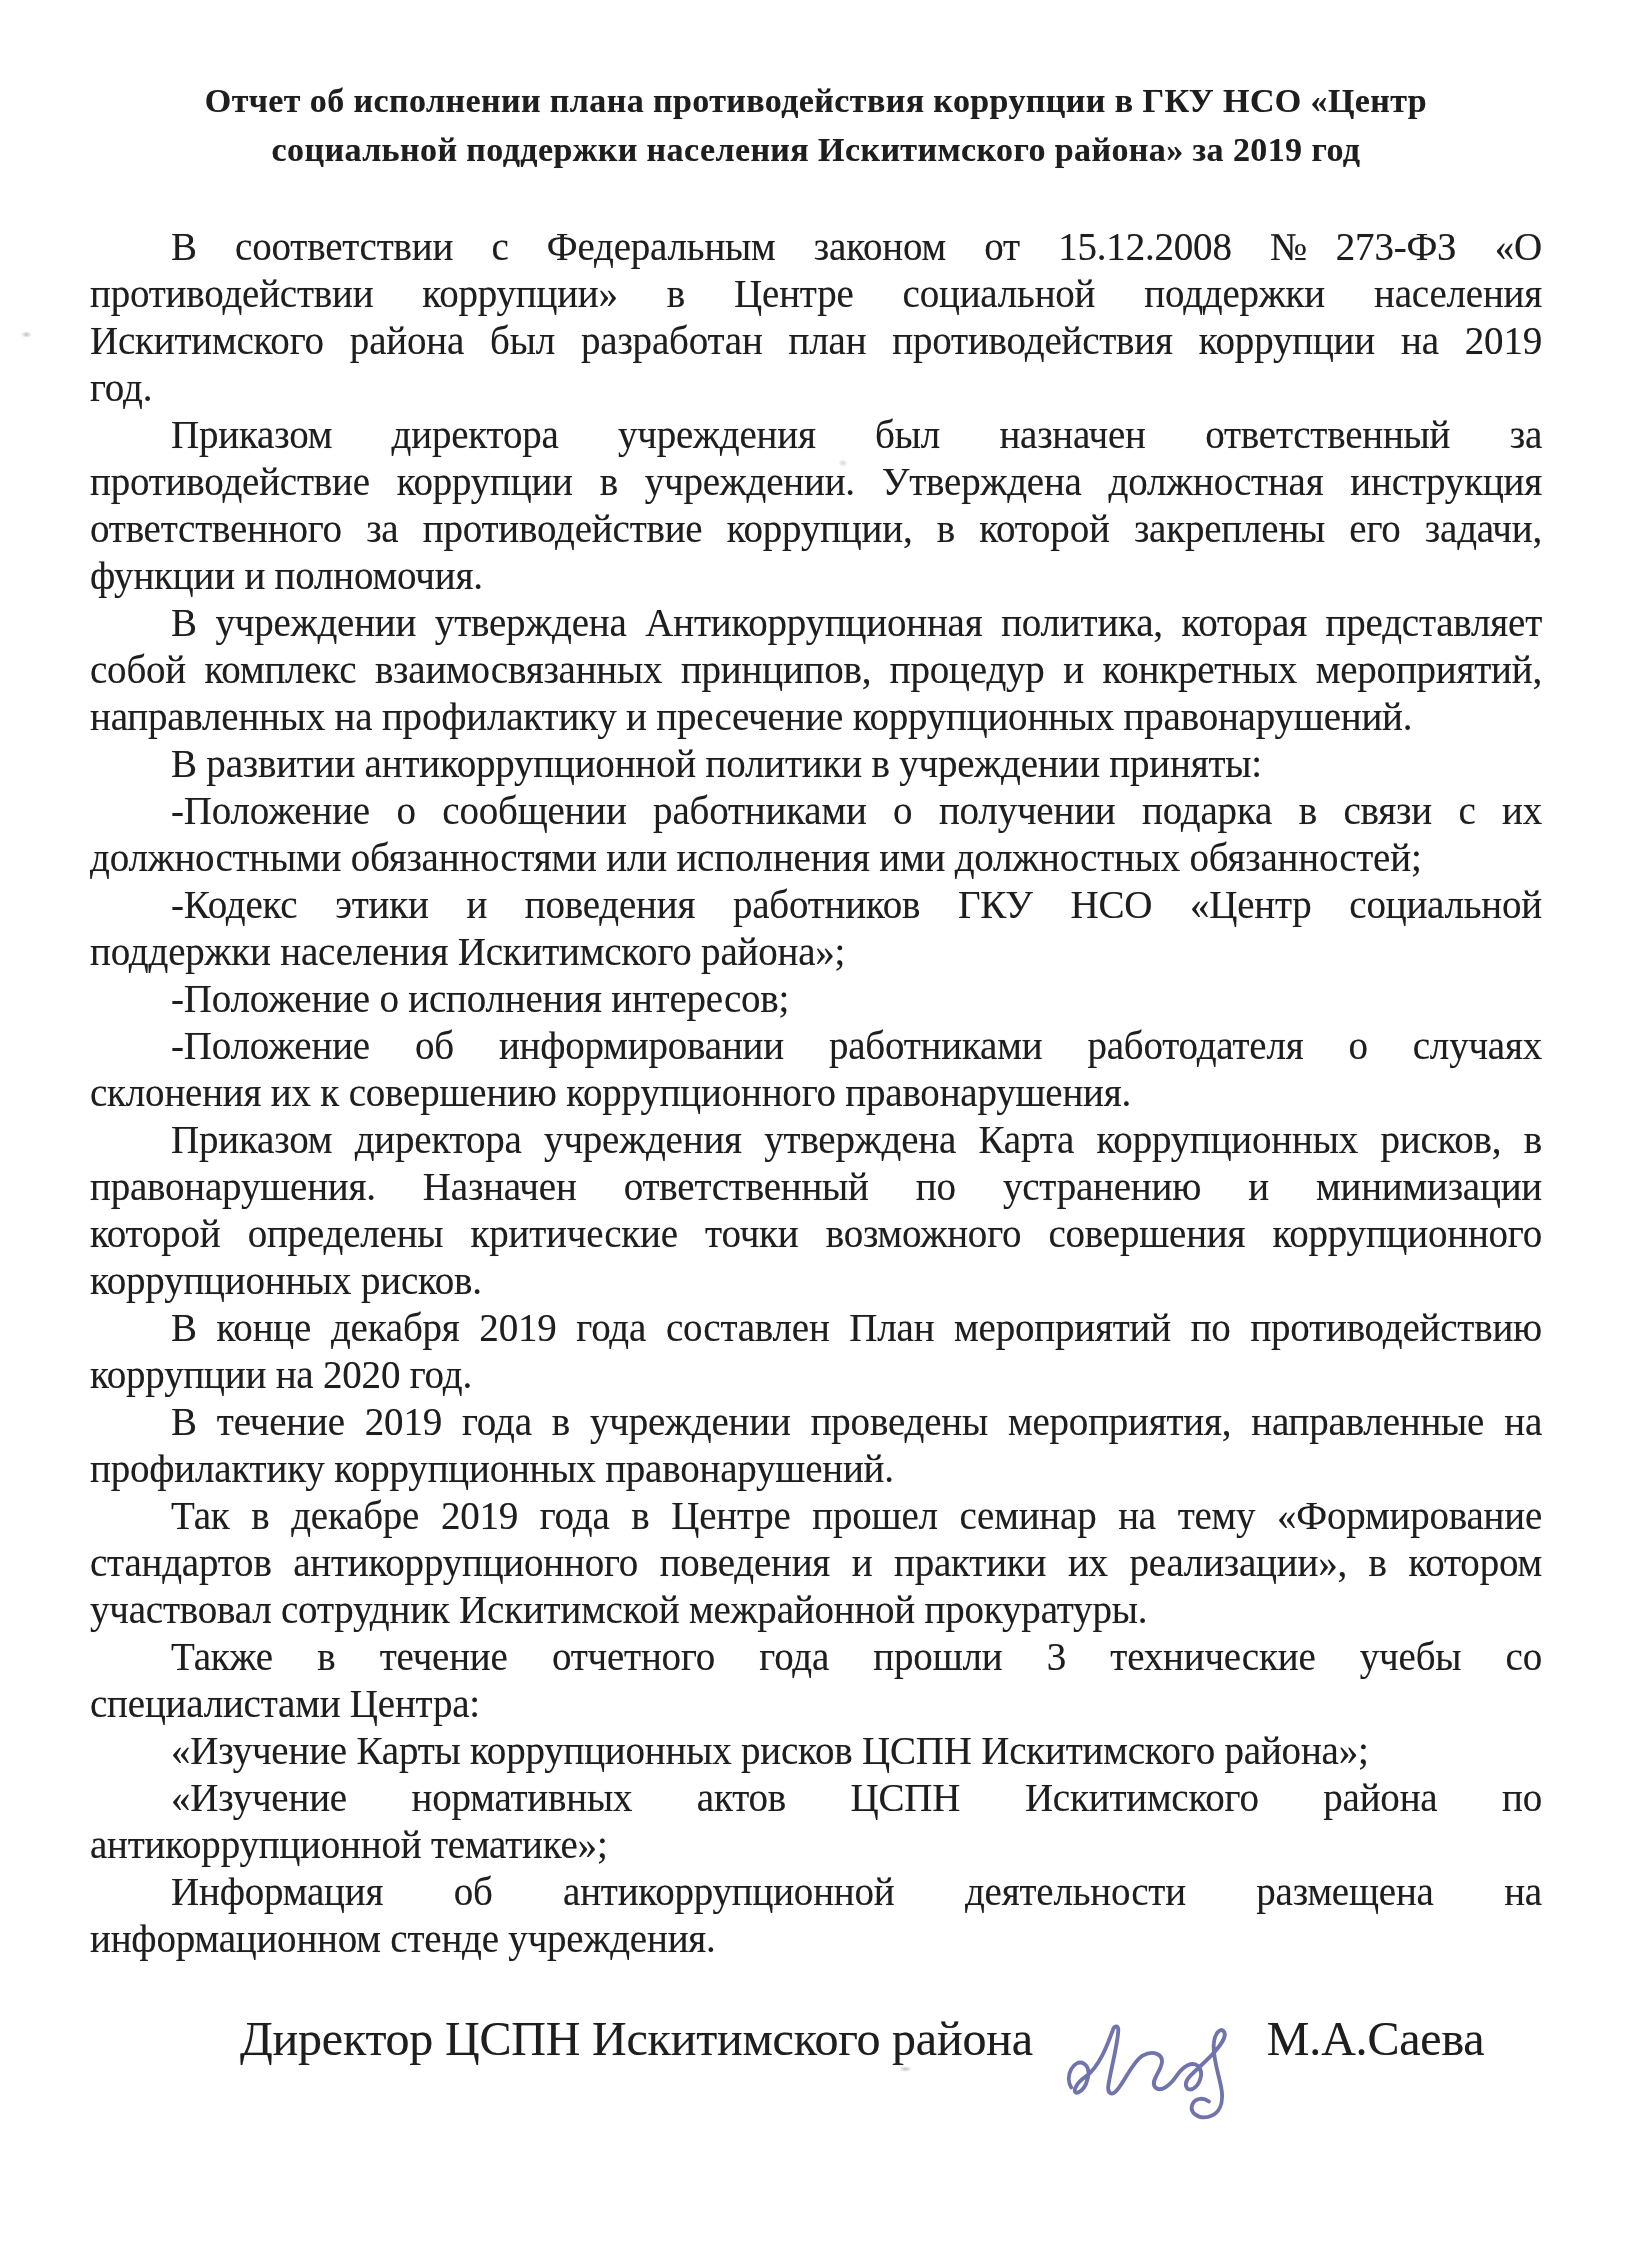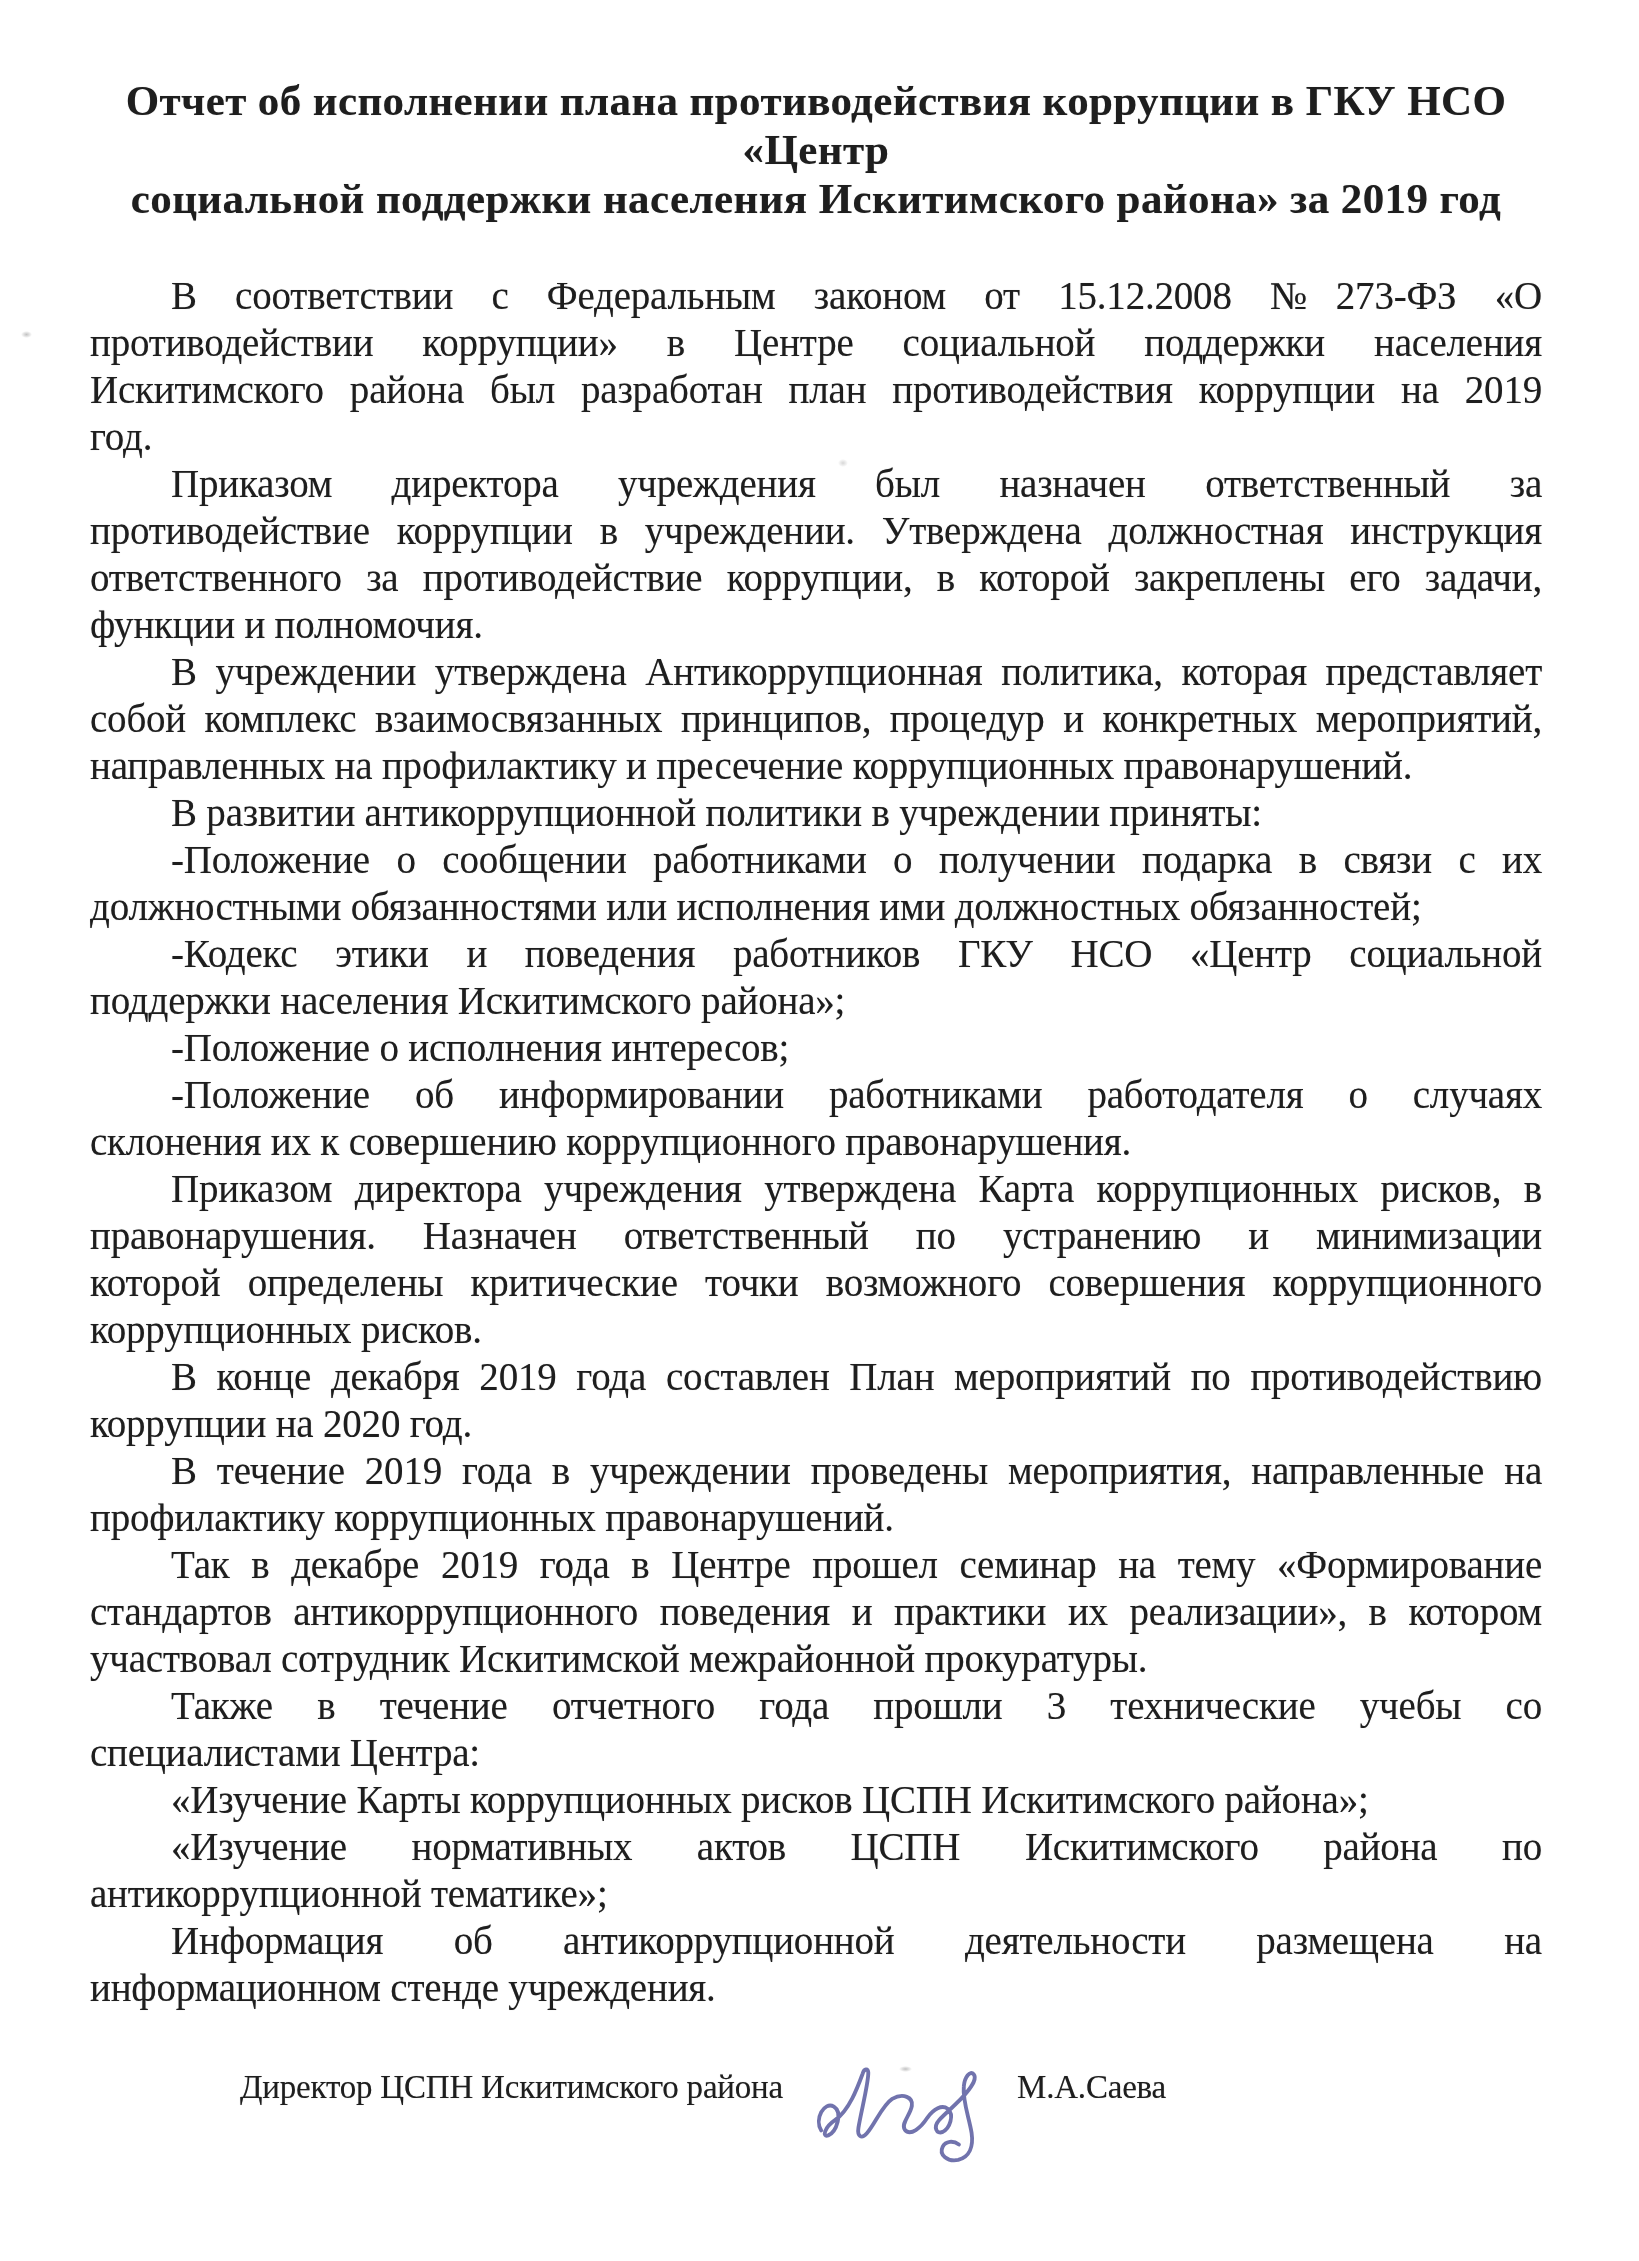--- a/index.html
+++ b/index.html
@@ -13,21 +13,21 @@
     height: 2261px;
     margin: 0 auto;
     background: #ffffff;
     font-family: "Liberation Serif", "DejaVu Serif", serif;
     color: #1e1e1e;
     overflow: hidden;
     text-shadow: 0 0 0.7px rgba(40,40,40,0.45);
   }
   .doc-title {
     margin: 76px 98px 0 90px;
-    font-size: 43px;
+    font-size: 34px;
     line-height: 49px;
     font-weight: bold;
     text-align: center;
     letter-spacing: 0.4px;
   }
   .doc-body {
     margin: 49px 98px 0 90px;
     font-size: 39px;
     line-height: 47px;
     letter-spacing: -0.2px;
@@ -37,21 +37,21 @@
   .line {
     text-align: justify;
     text-align-last: justify;
   }
   .line.first { text-indent: 81px; }
   .line.last  { text-align-last: left; }
   .signature-row {
     margin: 53px 98px 0 240px;
     display: flex;
     align-items: baseline;
-    font-size: 33px;
+    font-size: 48px;
     line-height: 47px;
     letter-spacing: -0.2px;
     white-space: nowrap;
   }
   .sig-gap {
     position: relative;
     width: 234px;
     flex: 0 0 auto;
   }
   .sig-svg {

